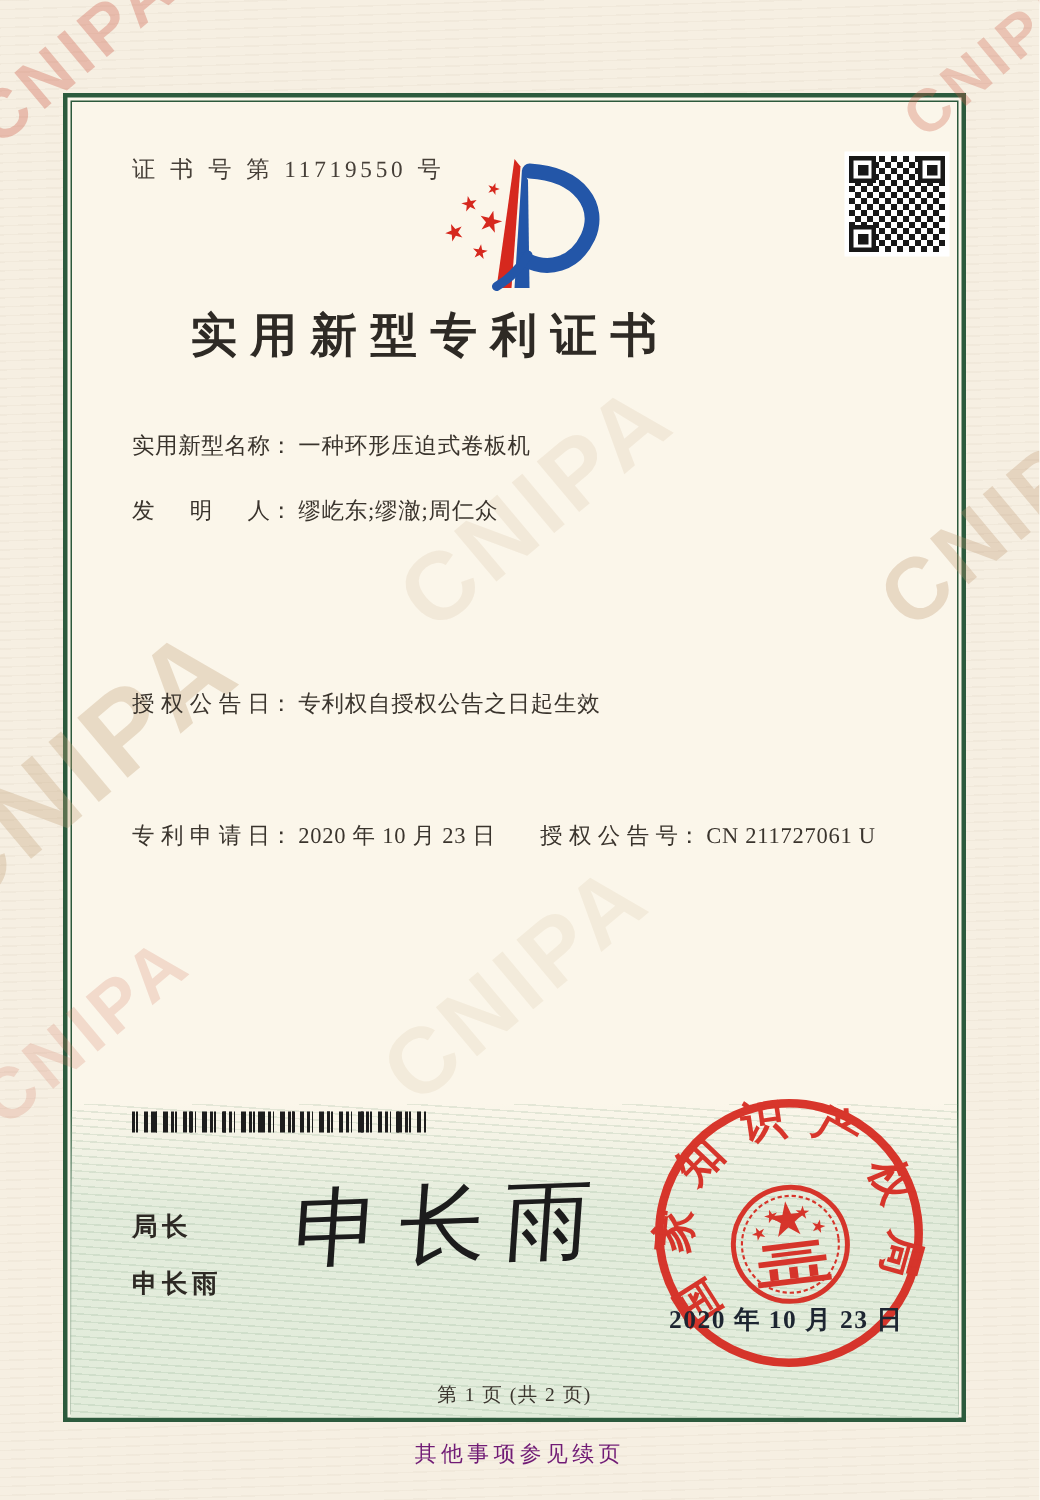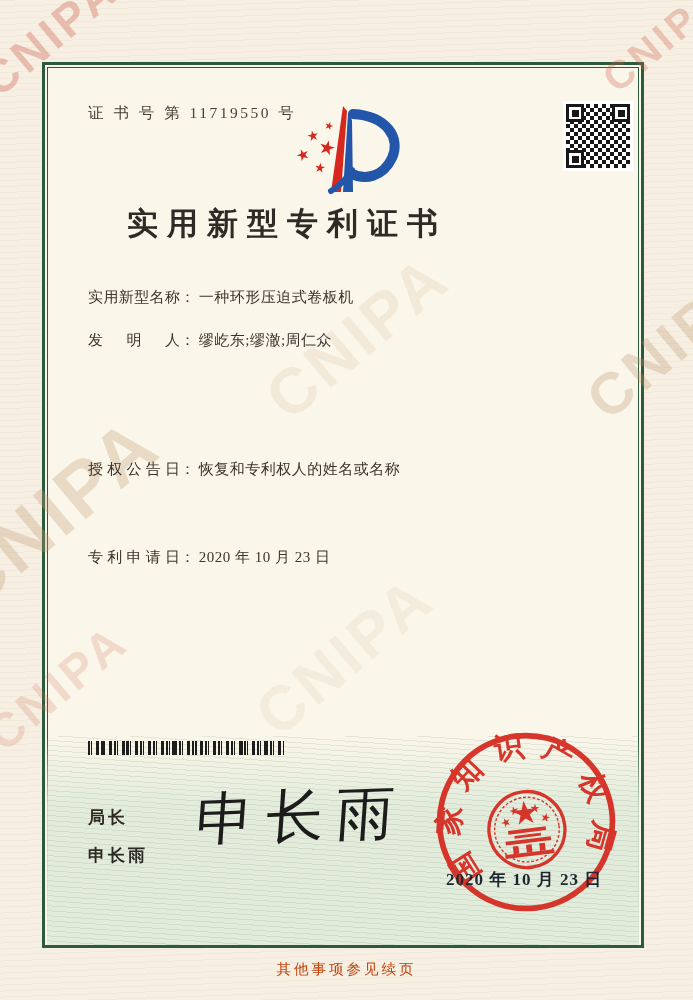--- a/index.html
+++ b/index.html
@@ -65,21 +65,21 @@
   .director{position:absolute;left:88px;top:806px;font-family:Liberation Sans, sans-serif;
             font-weight:bold;font-size:17px;color:#2d2924;letter-spacing:3px;}
   .director .name{margin-top:15px;}
   .signature{
     position:absolute;left:196px;top:778px;font-size:58px;color:#1c1c1c;letter-spacing:12px;
     transform:rotate(-2deg) skewX(-6deg);white-space:nowrap;
   }
   .seal{position:absolute;left:431px;top:727px;width:190px;height:190px;transform:rotate(-7deg);opacity:.93;}
   .seal-date{position:absolute;left:446px;top:868px;font-size:17px;font-weight:bold;color:#1d2531;letter-spacing:1px;z-index:4;}
   .page-info{position:absolute;left:42px;top:921px;width:602px;text-align:center;font-size:13px;color:#3a342d;letter-spacing:1px;}
-  .cont-note{position:absolute;left:0;top:960px;width:693px;text-align:center;font-size:14.5px;color:#c2410c;letter-spacing:3px;}
+  .cont-note{position:absolute;left:0;top:960px;width:693px;text-align:center;font-size:14.5px;color:#701a75;letter-spacing:3px;}
 </style>
 </head>
 <body>
 
 <div class="page">
 
   <div class="frame">
     <div class="frame-inner"></div>
   </div>
   <div class="guilloche"></div>
@@ -126,25 +126,29 @@
     <div class="row r1">
       <span class="fl">实用新型名称</span><span class="colon">：</span>
       <span class="fv">一种环形压迫式卷板机</span>
     </div>
     <div class="row r2">
       <span class="fl">发明人</span><span class="colon">：</span>
       <span class="fv">缪屹东;缪澈;周仁众</span>
     </div>
     <div class="row r5">
       <span class="fl">授权公告日</span><span class="colon">：</span>
-      <span class="fv">恢复和专利权人的姓名或名称</span>
+      <span class="fv">专利权自授权公告之日起生效</span>
     </div>
     <div class="row r7">
       <span class="fl">专利申请日</span><span class="colon">：</span>
       <span class="fv">2020 年 10 月 23 日</span>
+      <span class="pair2">
+        <span class="fl">授权公告号</span><span class="colon">：</span>
+        <span class="fv">CN 211727061 U</span>
+      </span>
     </div>
 
 
     <div class="barcode"></div>
 
     <div class="director">
       <div>局长</div>
       <div class="name">申长雨</div>
     </div>
 
@@ -171,16 +175,17 @@
         <rect x="-24" y="10" width="48" height="4"></rect>
         <rect x="-17" y="16" width="6" height="8"></rect>
         <rect x="-3" y="16" width="6" height="8"></rect>
         <rect x="11" y="16" width="6" height="8"></rect>
         <rect x="-26" y="24" width="52" height="4"></rect>
       </g>
     </svg>
 
     <div class="seal-date">2020 年 10 月 23 日</div>
 
+    <div class="page-info">第 1 页 (共 2 页)</div>
     <div class="cont-note">其他事项参见续页</div>
 
   </div>
 </div>
 
 </body></html>

